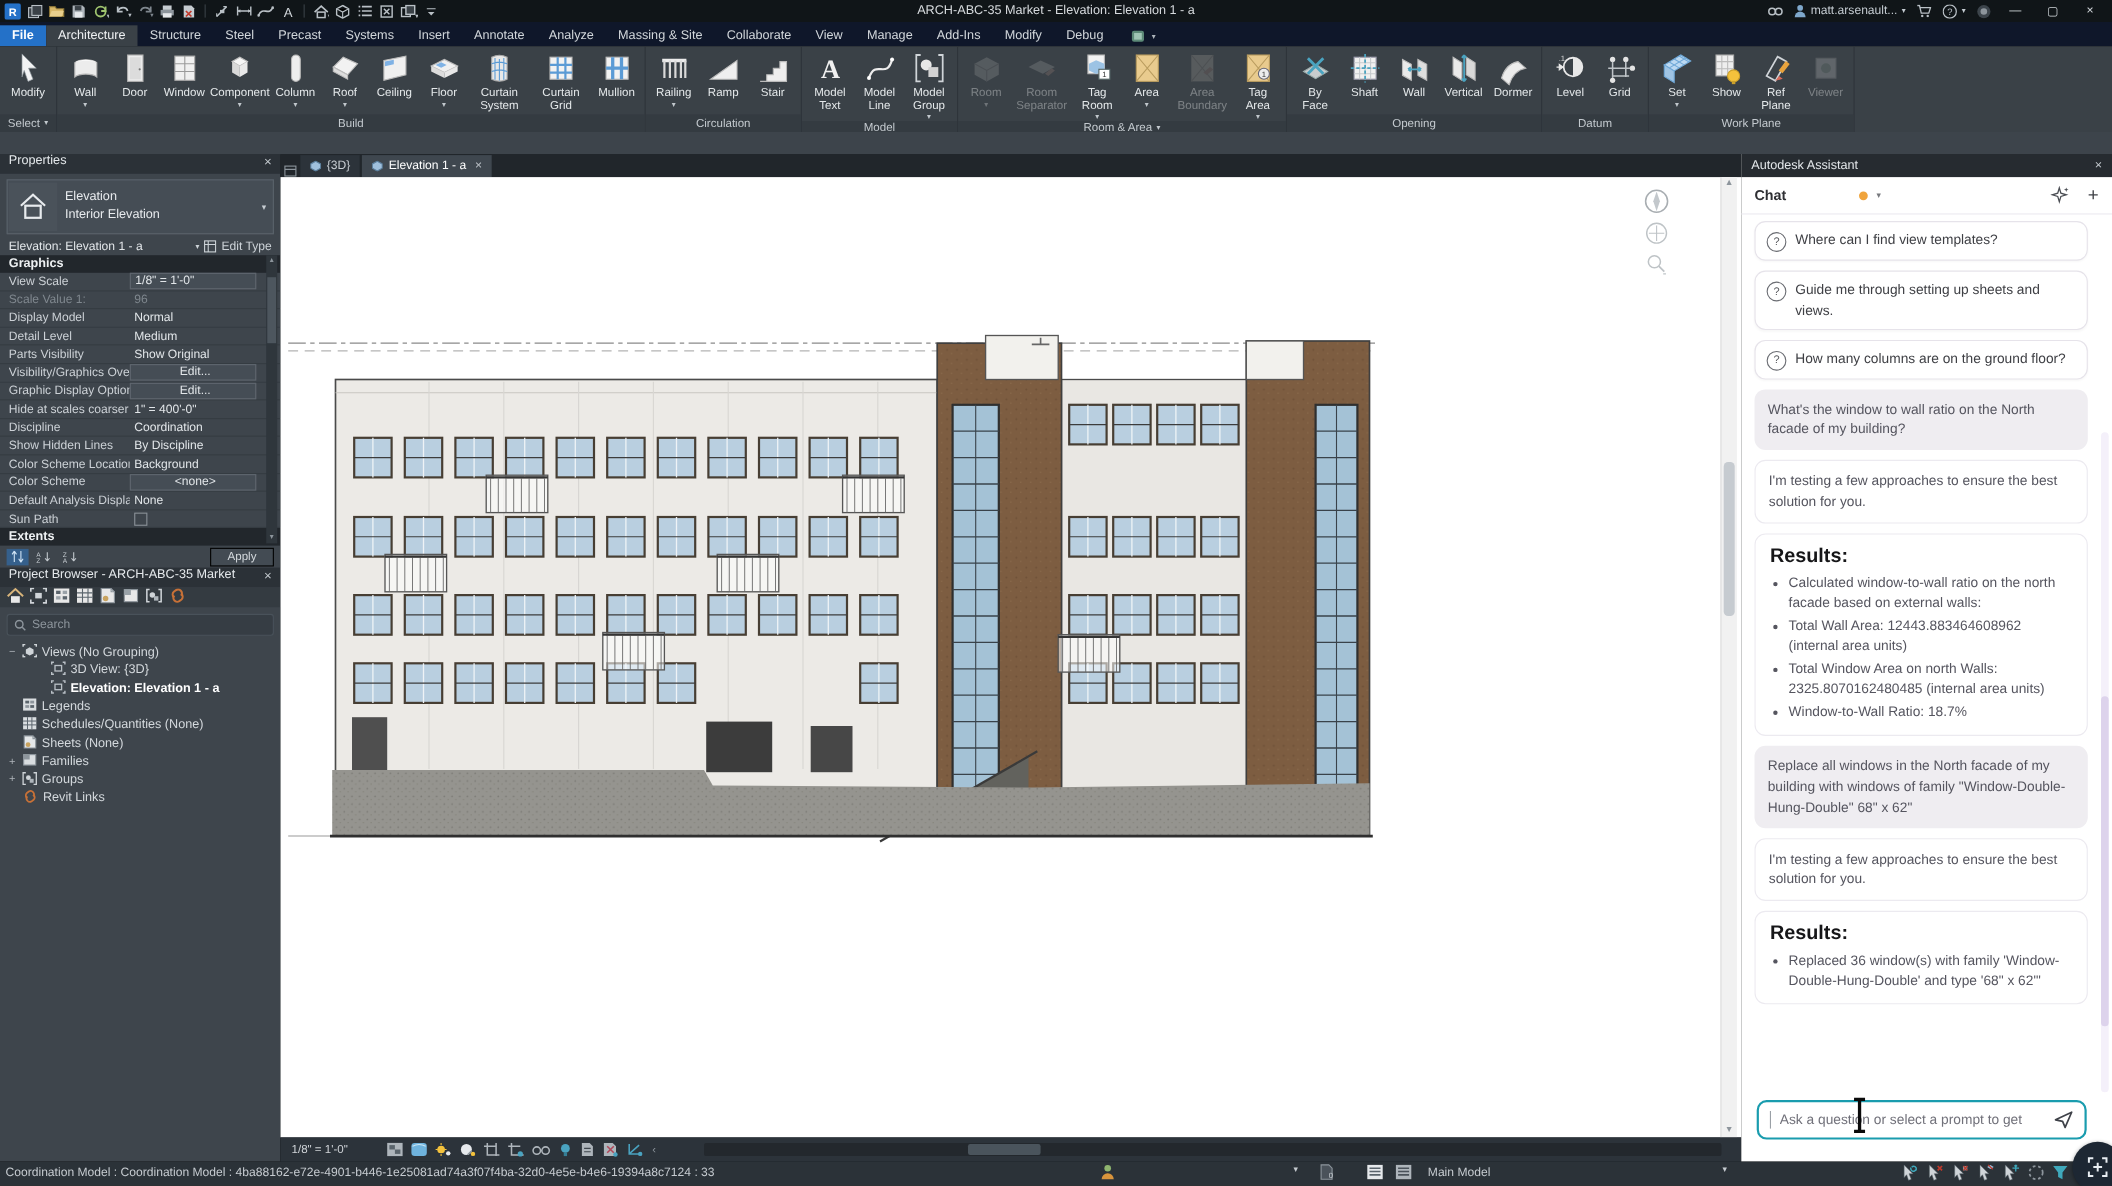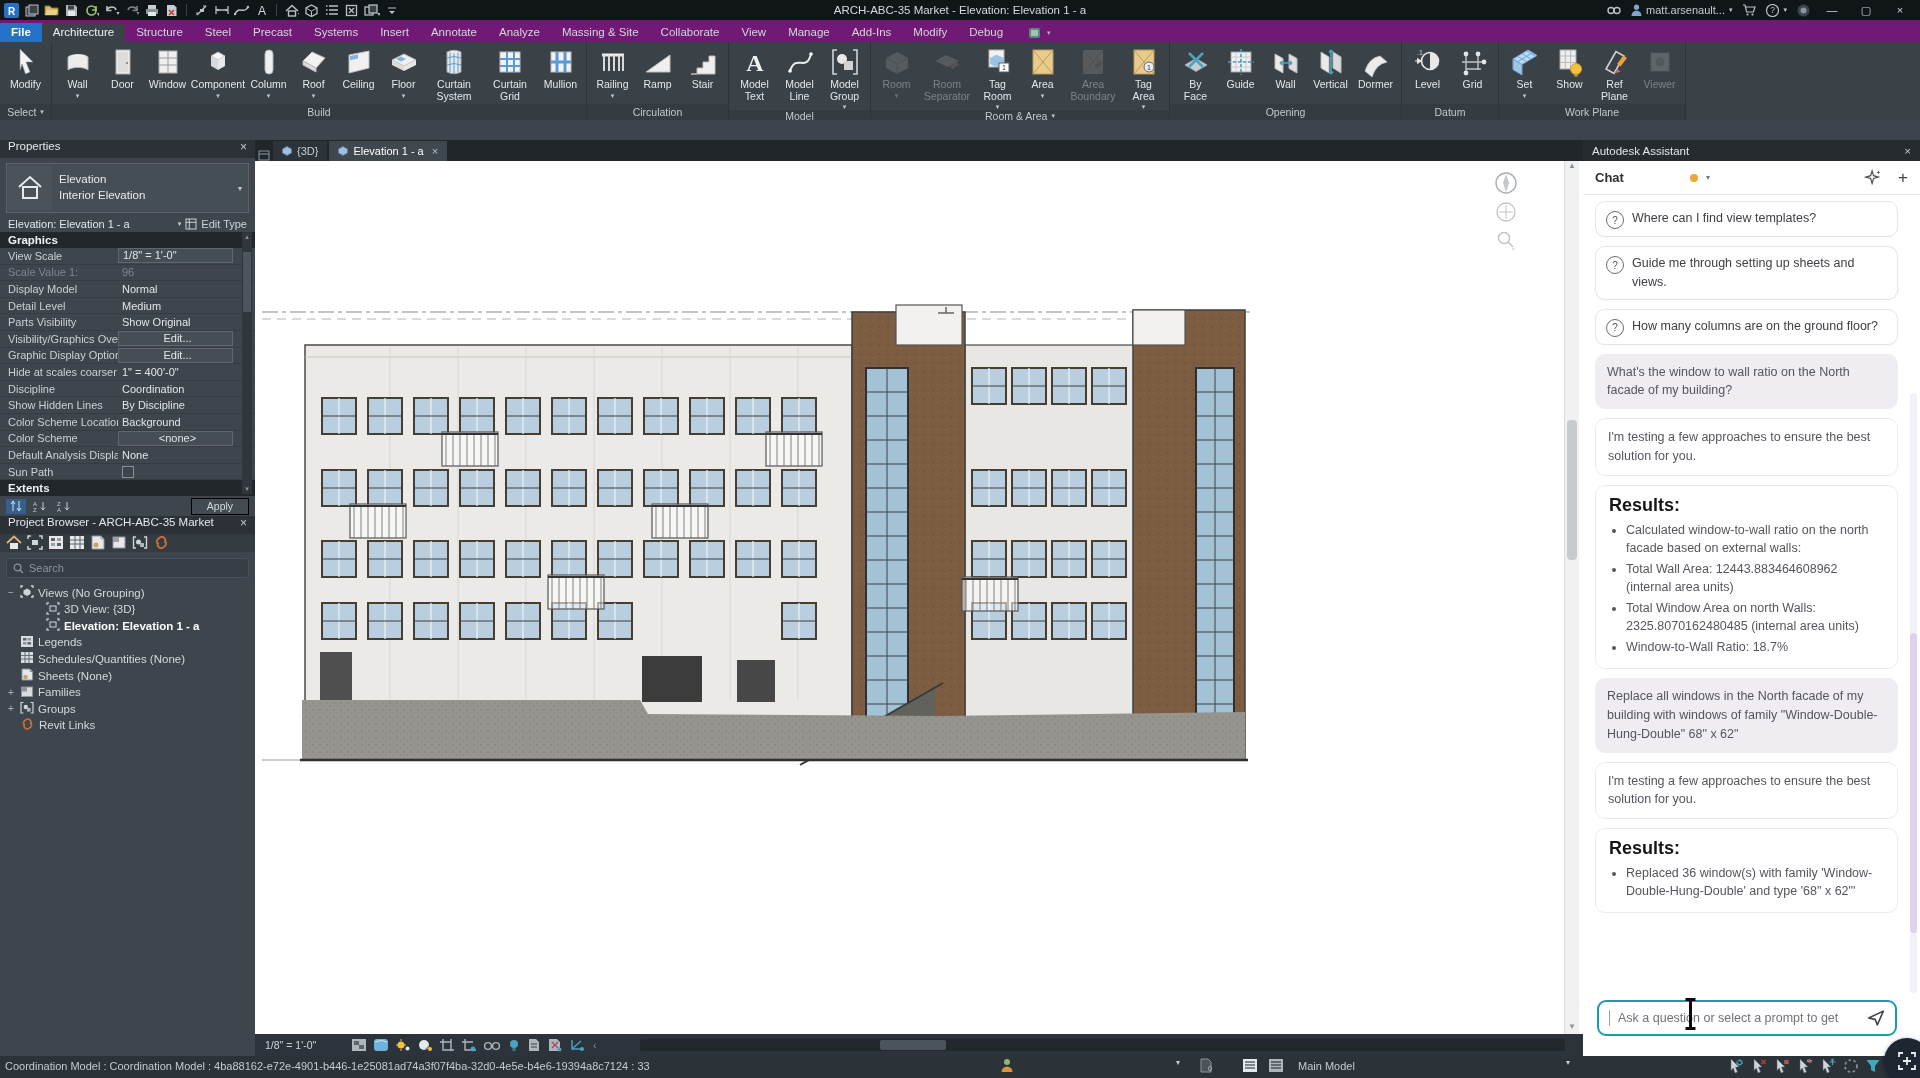--- a/index.html
+++ b/index.html
@@ -11,21 +11,21 @@
   #titlebar{left:0;top:0;width:1920px;height:20px;background:#101518;display:flex;align-items:center;color:#cdd3d8;font-size:11px;}
   #qat{display:flex;align-items:center;gap:3px;padding-left:3px;}
   .qbtn{width:17px;height:16px;display:flex;align-items:center;justify-content:center;color:#b9c0c6;}
   .qbtn svg{display:block;}
   .qsep{width:1px;height:12px;background:#3a4147;margin:0 3px;}
   #tb-title{position:absolute;left:0;right:0;text-align:center;font-size:11.5px;color:#d6dadd;pointer-events:none;}
   #tb-right{margin-left:auto;display:flex;align-items:center;gap:10px;padding-right:8px;z-index:2;}
   #tb-right .witem{display:flex;align-items:center;gap:4px;color:#c3cad0;}
   .winctl{width:24px;text-align:center;color:#cfd4d8;font-size:11px;}
   
-  #tabbar{left:0;top:20px;width:1920px;height:22px;background:#701a75;display:flex;align-items:flex-end;}
+  #tabbar{left:0;top:20px;width:1920px;height:22px;background:#0f172a;display:flex;align-items:flex-end;}
   .rtab{padding:3px 11px 4px 11px;font-size:11.5px;color:#d2d7db;}
   .rtab.file{background:#2471c8;color:#fff;font-weight:bold;}
   .rtab.active{background:#3a4147;color:#f0f2f4;}
   .tab-extra{display:flex;align-items:center;gap:3px;margin-left:14px;padding-bottom:3px;color:#aeb5bb;}
   
   #ribbon{left:0;top:42px;width:1920px;height:78px;background:#3a4147;display:flex;}
   .rgroup{display:flex;flex-direction:column;border-right:1px solid #2e343a;height:78px;}
   .rbtns{display:flex;flex:1;align-items:flex-start;padding:2px 3px 0 3px;}
   .rbtn{width:45px;display:flex;flex-direction:column;align-items:center;padding-top:2px;}
   .rbtn.wide{width:56px;}
@@ -558,21 +558,21 @@
           </svg>
           <span class="rlabel">By
 Face</span>
         </div>
         <div class="rbtn">
           <svg width="34" height="32" viewBox="0 0 32 32">
             <rect x="6" y="6" width="20" height="20" fill="#f0f0f0" stroke="#99a"></rect>
             <path d="M11 6 v20 M16 6 v20 M21 6 v20 M6 11 h20 M6 16 h20 M6 21 h20" stroke="#c6cacd"></path>
             <path d="M16 3 v26 M3 16 h26" stroke="#4aa3c0" stroke-dasharray="3 2" stroke-width="1.6"></path>
           </svg>
-          <span class="rlabel">Guide</span>
+          <span class="rlabel">Shaft</span>
         </div>
         <div class="rbtn">
           <svg width="34" height="32" viewBox="0 0 32 32">
             <path d="M5 8 l8 4.5 V27 l-8 -4.5 Z" fill="#eaeaea" stroke="#bbb"></path>
             <path d="M19 8 l8 4.5 V27 l-8 -4.5 Z" fill="#dedede" stroke="#bbb"></path>
             <path d="M10 17 h12 M10 17 l2.5 -1.8 M10 17 l2.5 1.8 M22 17 l-2.5 -1.8 M22 17 l-2.5 1.8" stroke="#4aa3c0" stroke-width="1.6" fill="none"></path>
           </svg>
           <span class="rlabel">Wall</span>
         </div>
         <div class="rbtn">

